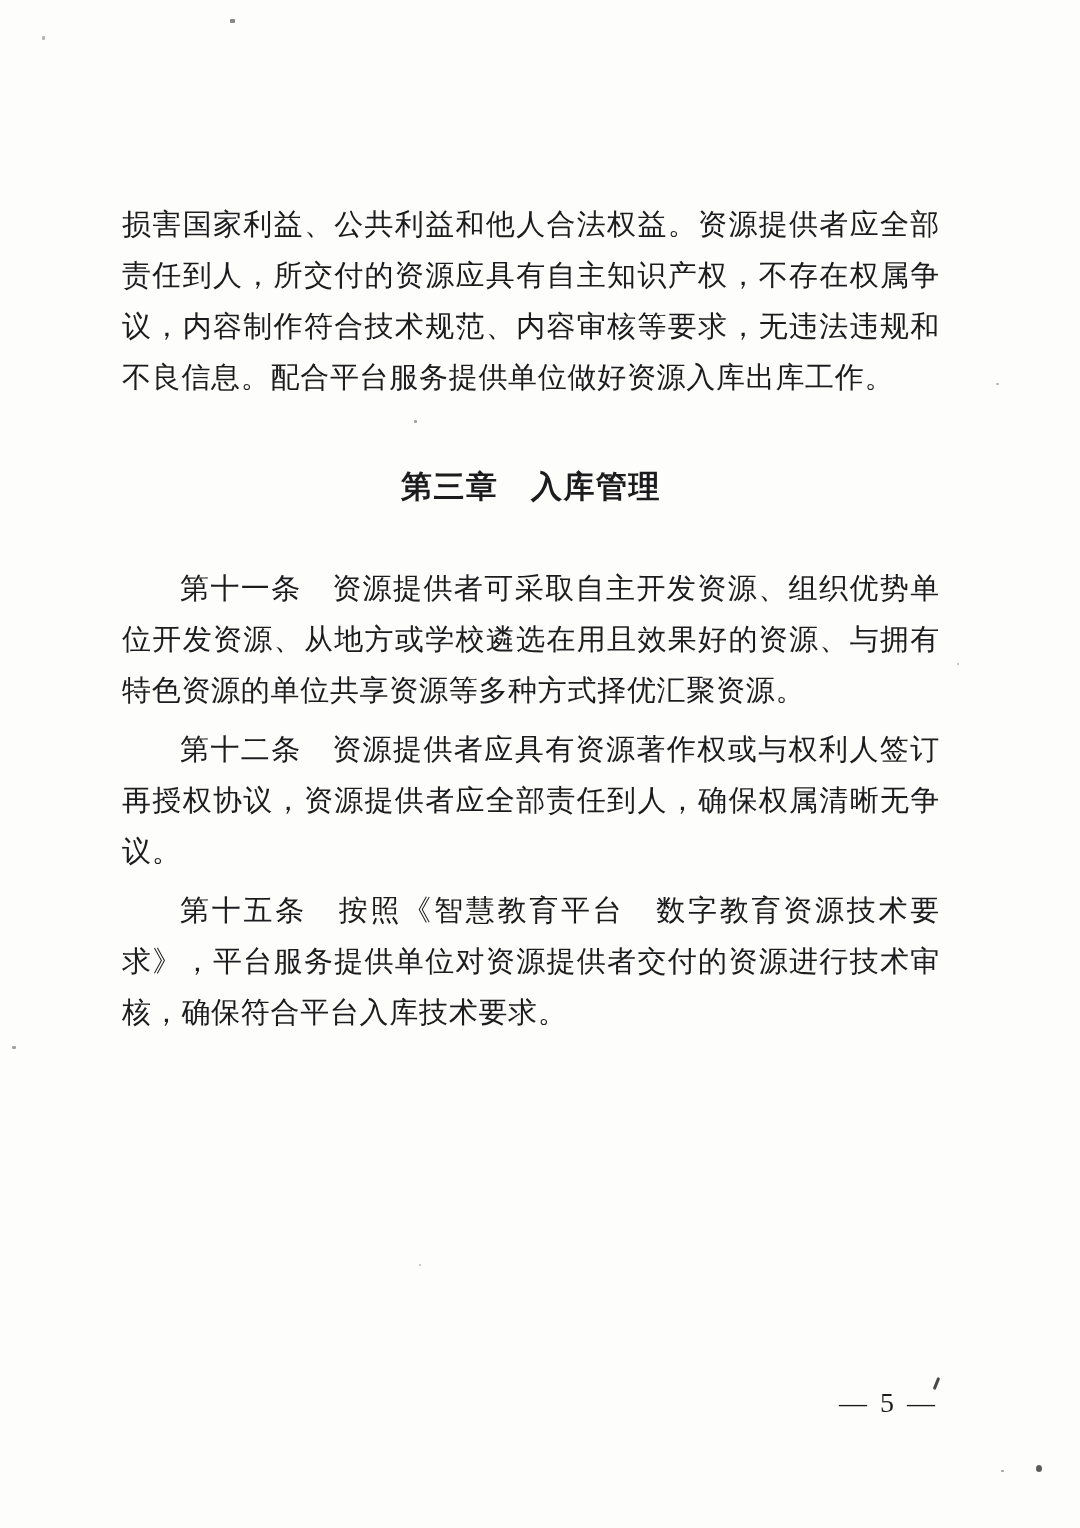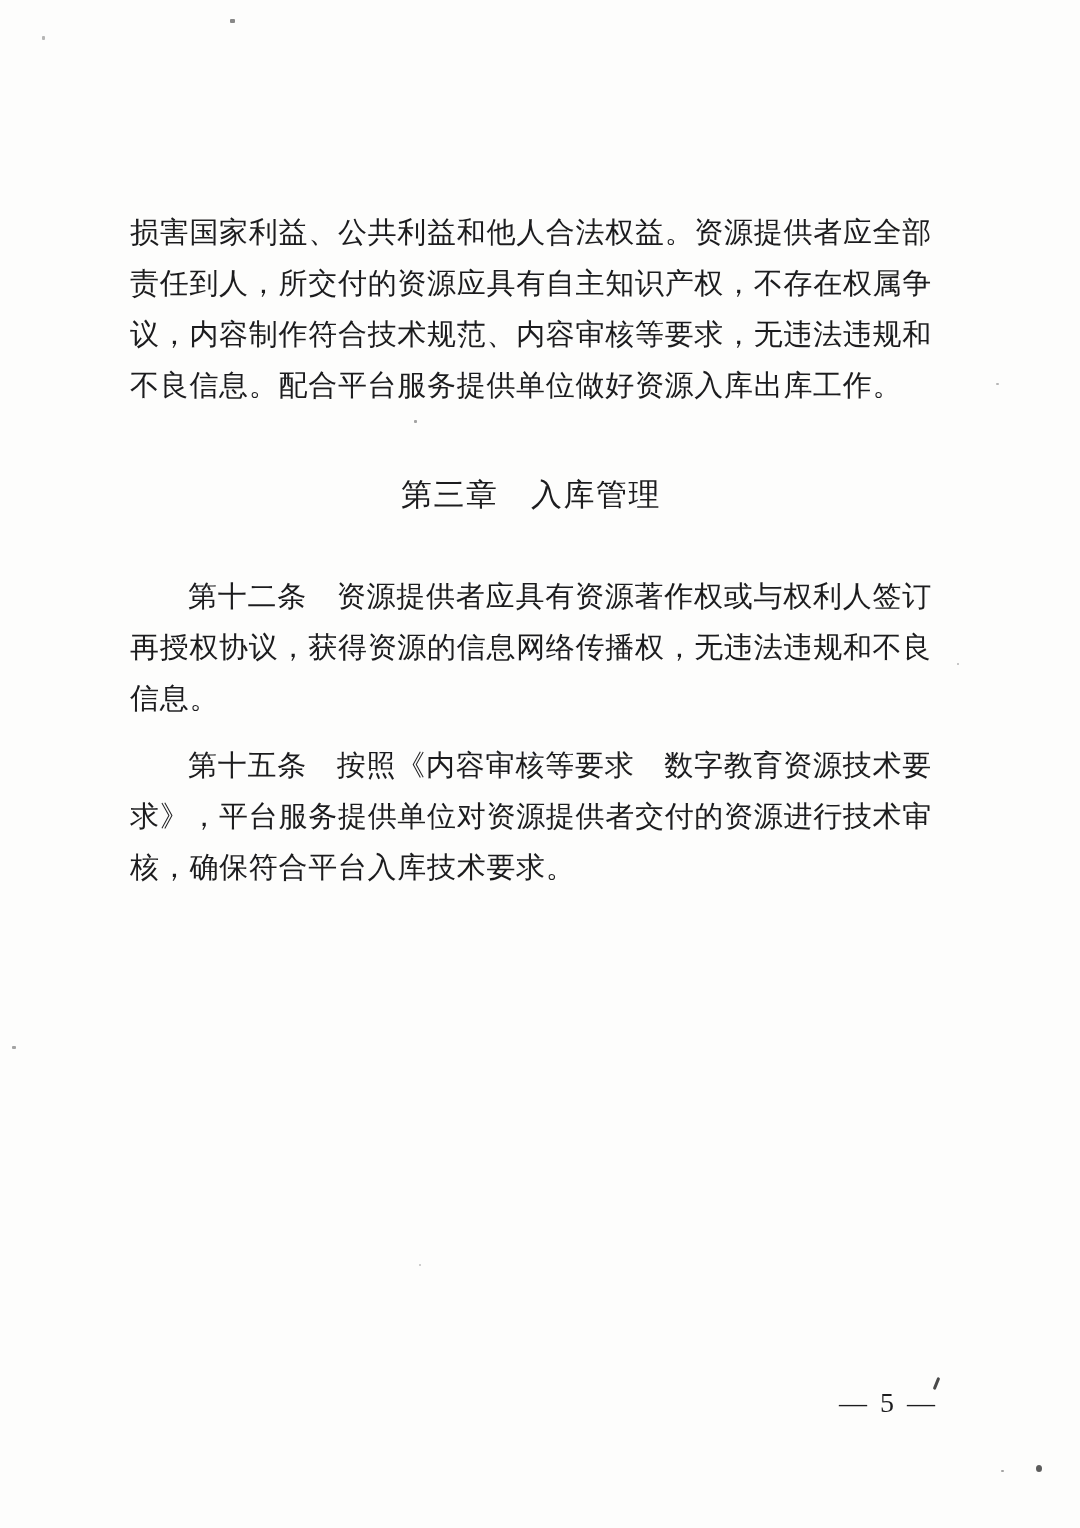--- a/index.html
+++ b/index.html
@@ -17,36 +17,36 @@
     overflow: hidden;
     box-sizing: border-box;
   }
   .content {
     position: absolute;
     left: 114px;
     top: 191px;
     width: 834px;
   }
   .para {
-    margin: 16px;
+    margin: 8px;
     font-size: 29px;
     line-height: 51px;
     letter-spacing: 0.7px;
     text-align: justify;
     text-indent: 2em;
     word-break: normal;
   }
   .para.no-indent {
     text-indent: 0;
   }
   .chapter {
     margin: 58px 0 0 0;
     font-size: 31px;
     line-height: 52px;
-    font-weight: normal;
+    font-weight: bold;
     text-align: center;
     letter-spacing: 1.5px;
     font-family: "Liberation Sans", sans-serif;
   }
   .chapter + .para {
     margin-top: 50px;
   }
   .page-number {
     position: absolute;
     top: 1387px;
@@ -90,25 +90,26 @@
     <i style="left:1036px; top:1465px; width:6px; height:7px; border-radius:50%; opacity:0.9;"></i>
     <i style="left:1001px; top:1470px; width:3px; height:2px; opacity:0.5;"></i>
   </div>
 
   <main class="content">
 
     <p class="para no-indent">损害国家利益、公共利益和他人合法权益。资源提供者应全部责任到人，所交付的资源应具有自主知识产权，不存在权属争议，内容制作符合技术规范、内容审核等要求，无违法违规和不良信息。配合平台服务提供单位做好资源入库出库工作。</p>
 
     <h2 class="chapter">第三章　入库管理</h2>
 
+    <p class="para">第十一条　资源提供者可采取自主开发资源、组织优势单位开发资源、从地方或学校遴选在用且效果好的资源、与拥有特色资源的单位共享资源等多种方式择优汇聚资源。</p>
 
-    <p class="para">第十二条　资源提供者应具有资源著作权或与权利人签订再授权协议，获得资源的信息网络传播权，无违法违规和不良信息。</p>
+    <p class="para">第十二条　资源提供者应具有资源著作权或与权利人签订再授权协议，资源提供者应全部责任到人，确保权属清晰无争议。</p>
 
 
 
-    <p class="para">第十五条　按照《内容审核等要求　数字教育资源技术要求》，平台服务提供单位对资源提供者交付的资源进行技术审核，确保符合平台入库技术要求。</p>
+    <p class="para">第十五条　按照《智慧教育平台　数字教育资源技术要求》，平台服务提供单位对资源提供者交付的资源进行技术审核，确保符合平台入库技术要求。</p>
 
 
   </main>
 
   <div class="page-number">— 5 —</div>
 
 </div>
 
 </body></html>

